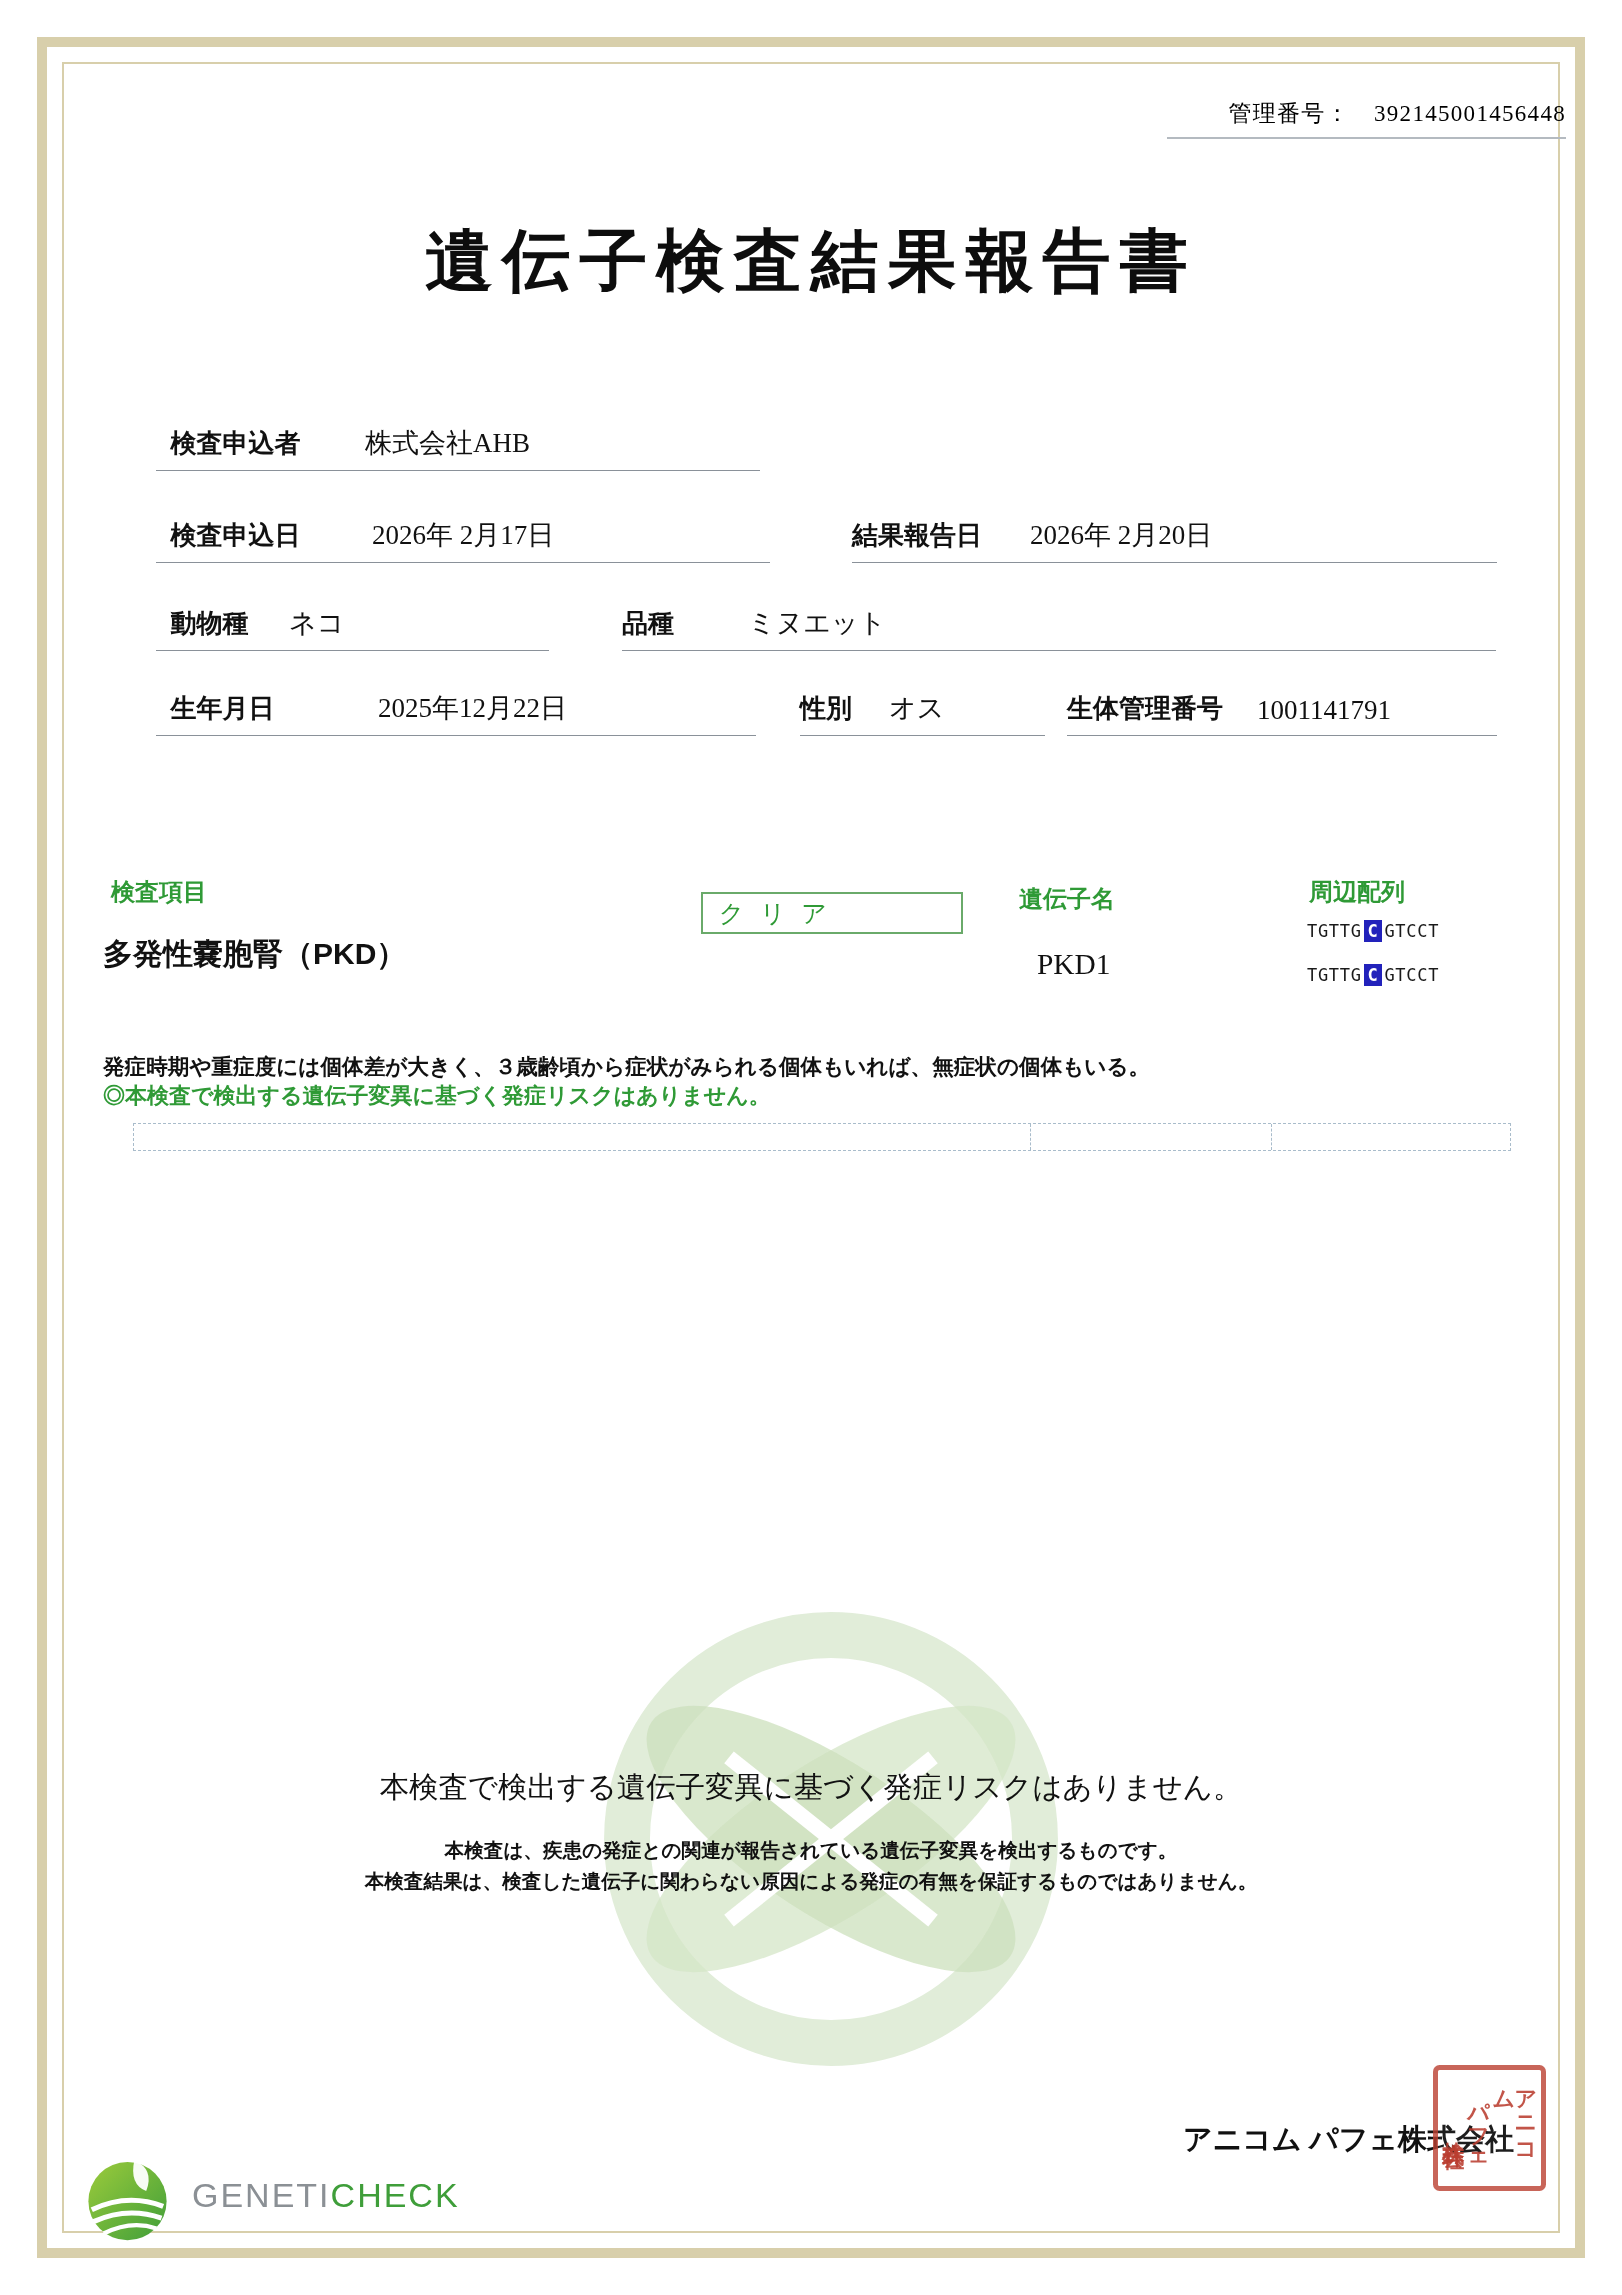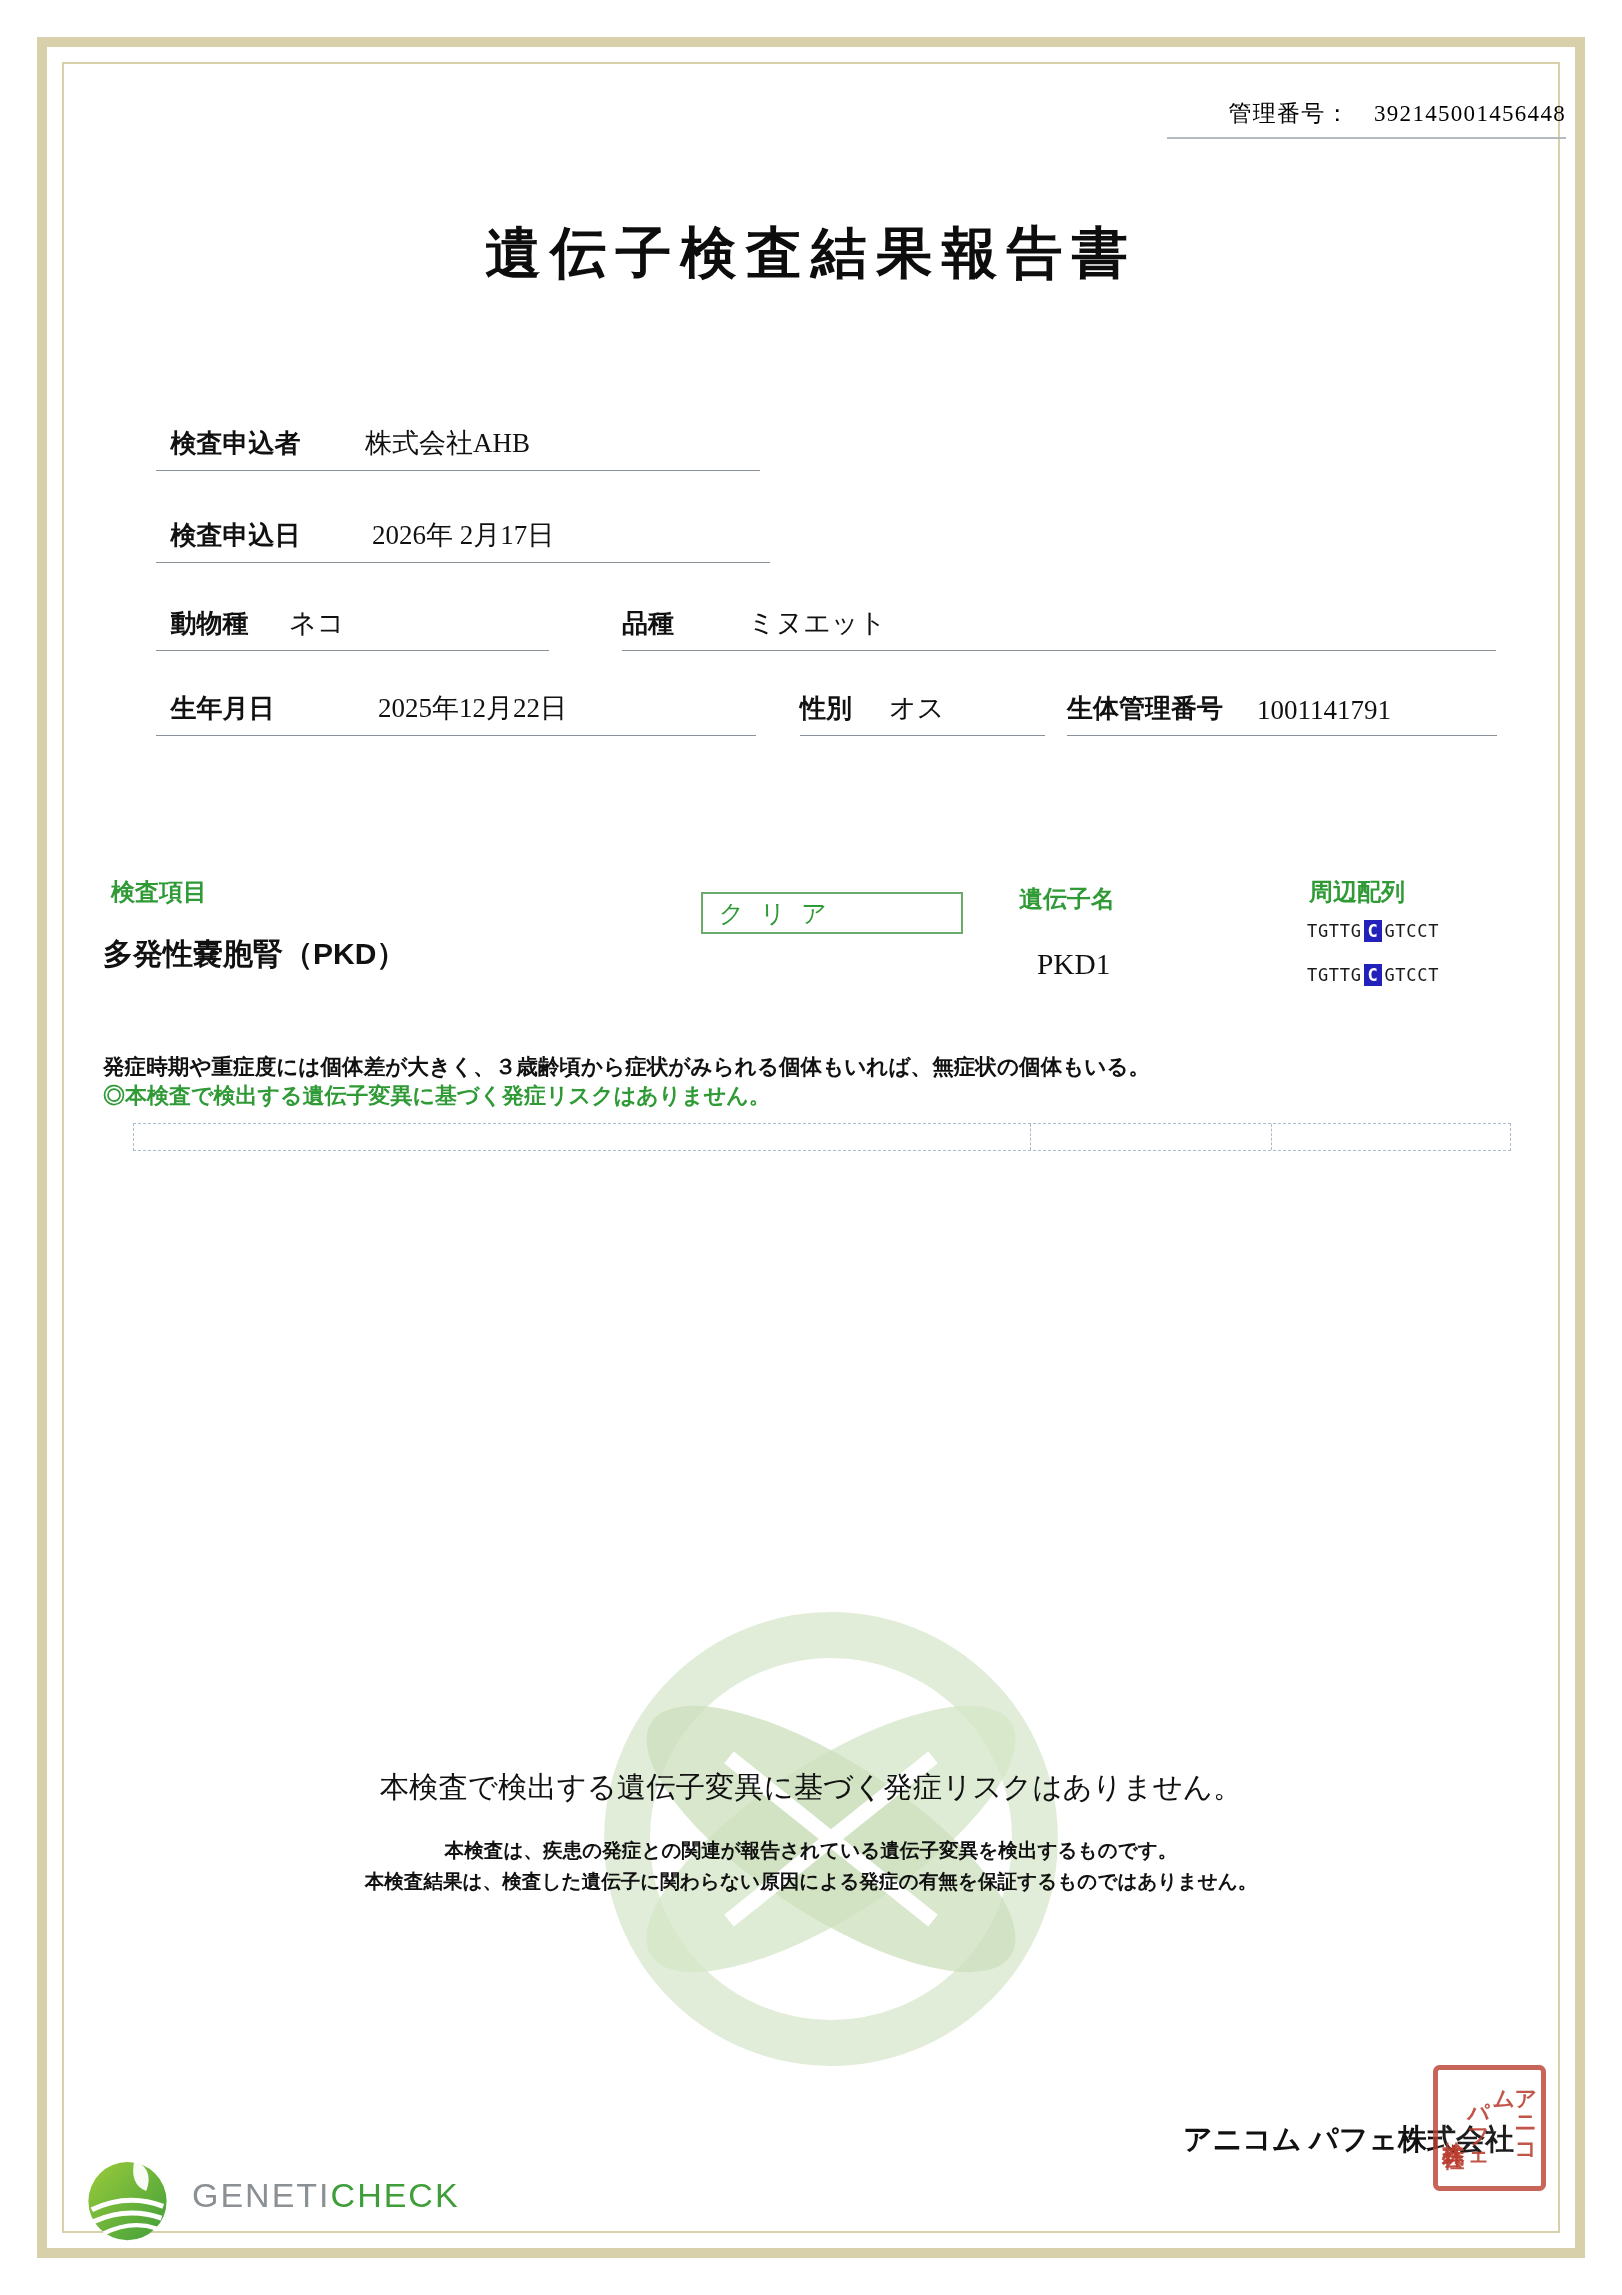--- a/index.html
+++ b/index.html
@@ -20,21 +20,21 @@
   .mgmt {
     position:absolute; top:98px; right:56px; width:399px; text-align:right;
     border-bottom:2px solid #b4bac0; padding-bottom:7.9px;
     color:#000000; font-size:23px; letter-spacing:1.3px; z-index:1;
   }
   .mgmt .mgmt-num { margin-left:17px; }
 
   
   .title {
     position:absolute; top:216px; left:0; width:100%; text-align:center;
-    font-size:56px; font-weight:700; letter-spacing:9.2px; color:#0d0d0d; z-index:1;
+    font-size:68px; font-weight:700; letter-spacing:9.2px; color:#0d0d0d; z-index:1;
   }
 
   
   .field { position:absolute; border-bottom:1.3px solid #8a9199; z-index:1; }
   .field .flabel { position:absolute; bottom:9.2px; font-weight:700; font-size:26px; white-space:nowrap;text-align:right; }
   .field .fvalue { position:absolute; bottom:9.2px; font-size:27px; white-space:nowrap; }
 
   
   .res-header { position:absolute; color:#2f9a36; font-size:24px; font-weight:700; z-index:1;
                 font-family:"Liberation Serif", serif; }
@@ -110,20 +110,24 @@
   <div class="field" style="left:156px; top:419px; width:604px; height:52px;">
     <span class="flabel" style="left:14.4px;">検査申込者</span>
     <span class="fvalue" style="left:209px;">株式会社AHB</span>
   </div>
 
   <div class="field" style="left:156px; top:511px; width:614px; height:52px;">
     <span class="flabel" style="left:14.4px;">検査申込日</span>
     <span class="fvalue" style="left:216px;">2026年 2月17日</span>
   </div>
 
+  <div class="field" style="left:852px; top:511px; width:645px; height:52px;">
+    <span class="flabel" style="left:0;">結果報告日</span>
+    <span class="fvalue" style="left:178px;">2026年 2月20日</span>
+  </div>
 
   <div class="field" style="left:622px; top:599px; width:874px; height:52px;">
     <span class="flabel" style="left:0;">品種</span>
     <span class="fvalue" style="left:126px;">ミヌエット</span>
   </div>
 
   <div class="field" style="left:156px; top:599px; width:393px; height:52px;">
     <span class="flabel" style="left:14.4px;">動物種</span>
     <span class="fvalue" style="left:133px;">ネコ</span>
   </div>

